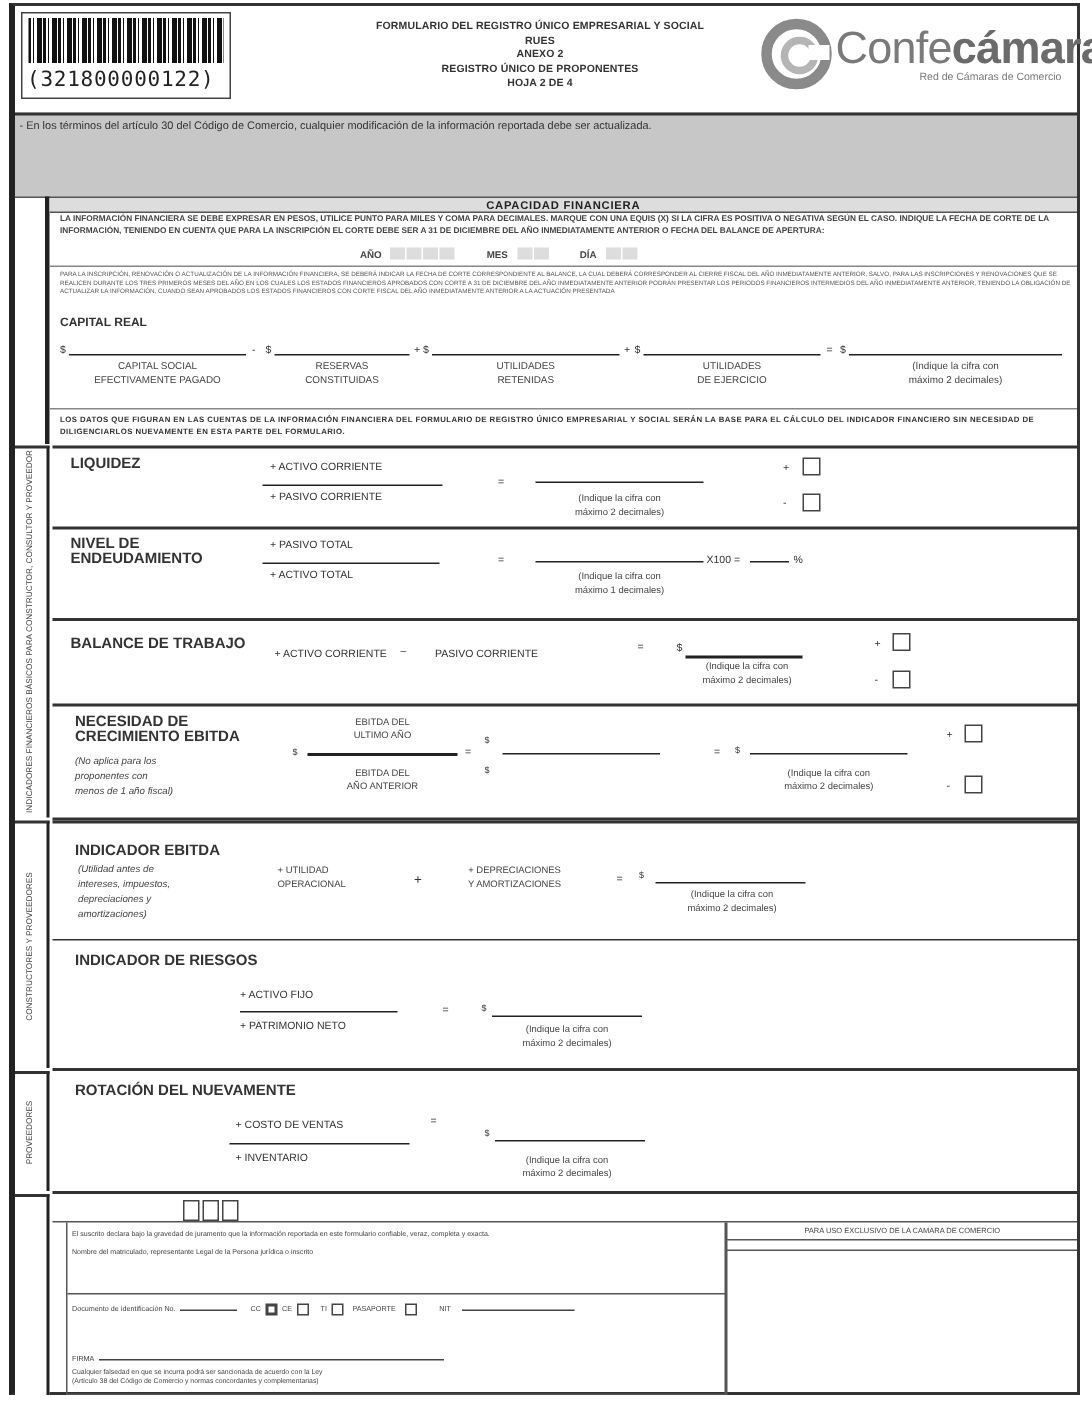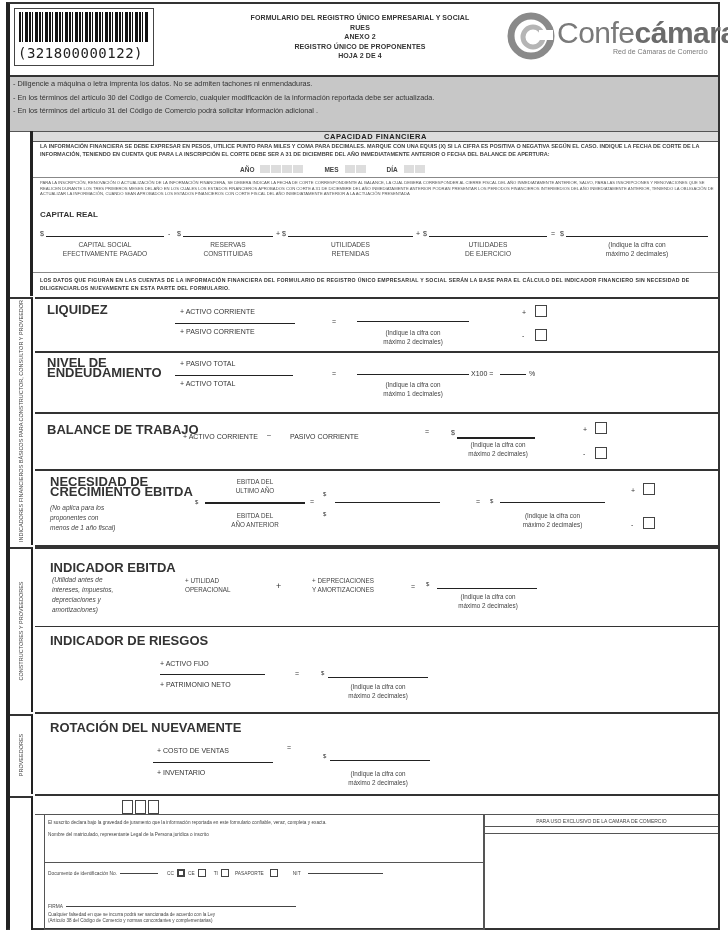--- a/index.html
+++ b/index.html
@@ -29,21 +29,21 @@
 .cr-title{left:40px;top:210px;font-size:8px;font-weight:bold;color:#333}
 .cr-row{left:40px;top:230px;width:670px;height:40px}
 .cr-line{position:absolute;top:6px;height:1px;background:#222}
 .cr-op{position:absolute;top:0;font-size:7px;color:#333}
 .cr-lbl{position:absolute;top:10px;text-align:center;font-size:6.6px;color:#444;line-height:9px}
 .data-note{left:33px;top:272px;width:685px;height:24px;border-top:1px solid #888;font-size:5.2px;font-weight:bold;line-height:8px;padding:3px 7px;color:#333;letter-spacing:0.3px}
 
 .sidebar{position:absolute;left:10px;width:23px;border-right:2px solid #222;background:#fff}
 .vlabel{position:absolute;left:50%;top:50%;transform:translate(-50%,-50%) rotate(-90deg);white-space:nowrap;font-size:5.5px;color:#444;text-align:center;line-height:7px}
 .section{position:absolute;left:35px;width:683px;border-bottom:2px solid #333}
-.sec-title{position:absolute;font-size:13px;font-weight:bold;color:#333;line-height:10px}
+.sec-title{position:absolute;font-size:10px;font-weight:bold;color:#333;line-height:10px}
 .sec-sub{position:absolute;font-size:6.5px;font-style:italic;color:#444;line-height:10px}
 .t{position:absolute;font-size:7px;color:#333;white-space:nowrap}
 .ts{position:absolute;font-size:6.3px;color:#444;text-align:center;line-height:9px;white-space:nowrap}
 .ln{position:absolute;height:1px;background:#222}
 .chk{position:absolute;width:12px;height:12px;border:1.5px solid #444;background:#fff}
 .thick{border-top:2px solid #333}
 
 .folios{left:35px;top:797px;width:683px;height:18px;font-size:9px;font-weight:bold;color:#444;padding-left:85px;line-height:18px;border-bottom:1px solid #555}
 .fbox{display:inline-block;width:11px;height:14px;border:1.5px solid #444;vertical-align:middle;margin-left:2px}
 .decl{left:44px;top:815px;width:440px;height:115px;border:1px solid #555;border-top:none}
@@ -74,23 +74,21 @@
   <svg width="52" height="60" style="position:absolute;left:0;top:0">
     <circle cx="26" cy="30" r="20" fill="none" stroke="#8a8a8a" stroke-width="7"></circle>
     <circle cx="28" cy="31" r="10" fill="none" stroke="#b5b5b5" stroke-width="5"></circle>
     <rect x="34" y="24" width="14" height="10" fill="#fff"></rect>
   </svg>
   <div class="logo-text"><span>Confe</span><b>cámaras</b></div>
   <div class="logo-sub">Red de Cámaras de Comercio</div>
 </div>
 
 <div class="abs notes">
-  <div>- Diligencie a máquina o letra imprenta los datos. No se admiten tachones ni enmendaduras.</div>
   <div>- En los términos del artículo 30 del Código de Comercio, cualquier modificación de la información reportada debe ser actualizada.</div>
-  <div>- En los términos del artículo 31 del Código de Comercio podrá solicitar información adicional .</div>
 </div>
 
 <div class="abs cap-box"></div>
 <div class="abs cap-title">CAPACIDAD FINANCIERA</div>
 <div class="abs cap-info">LA INFORMACIÓN FINANCIERA SE DEBE EXPRESAR EN PESOS, UTILICE PUNTO PARA MILES Y COMA PARA DECIMALES.    MARQUE          CON UNA EQUIS (X) SI LA CIFRA ES POSITIVA O  NEGATIVA SEGÚN EL CASO. INDIQUE LA FECHA DE CORTE DE LA INFORMACIÓN, TENIENDO EN CUENTA QUE PARA LA INSCRIPCIÓN EL CORTE DEBE SER A 31 DE DICIEMBRE DEL AÑO INMEDIATAMENTE ANTERIOR O FECHA DEL BALANCE DE APERTURA:</div>
 <div class="abs date-row">
   <span>AÑO</span>
   <span><i class="gray-cell"></i><i class="gray-cell"></i><i class="gray-cell"></i><i class="gray-cell"></i></span>
   <span style="margin-left:14px">MES</span>
   <span><i class="gray-cell"></i><i class="gray-cell"></i></span>

